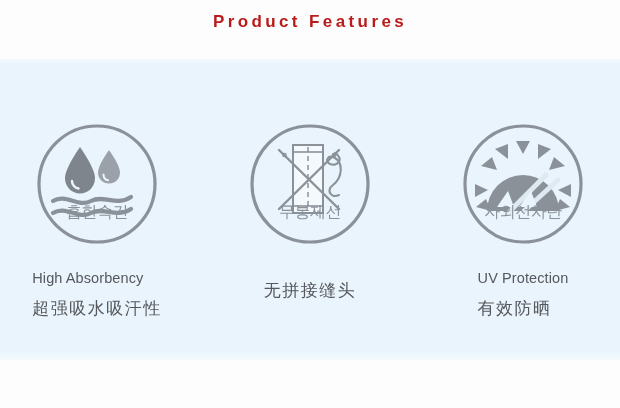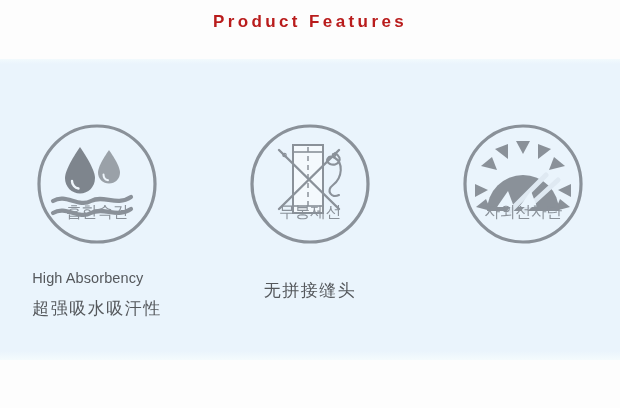--- a/index.html
+++ b/index.html
@@ -185,16 +185,20 @@
             <line x1="48" y1="88" x2="84" y2="52"></line>
           </g>
 
           <g fill="#eaf4fc">
             <polygon points="35,84 52,84 46,68"></polygon>
             <polygon points="57,84 75,84 69,68"></polygon>
           </g>
         </svg>
         <div class="badge-label">자외선차단</div>
       </div>
+      <div class="caption">
+        <div class="caption-en">UV Protection</div>
+        <div class="caption-cn">有效防晒</div>
+      </div>
     </div>
 
   </div>
 </div>
 
 </body></html>

